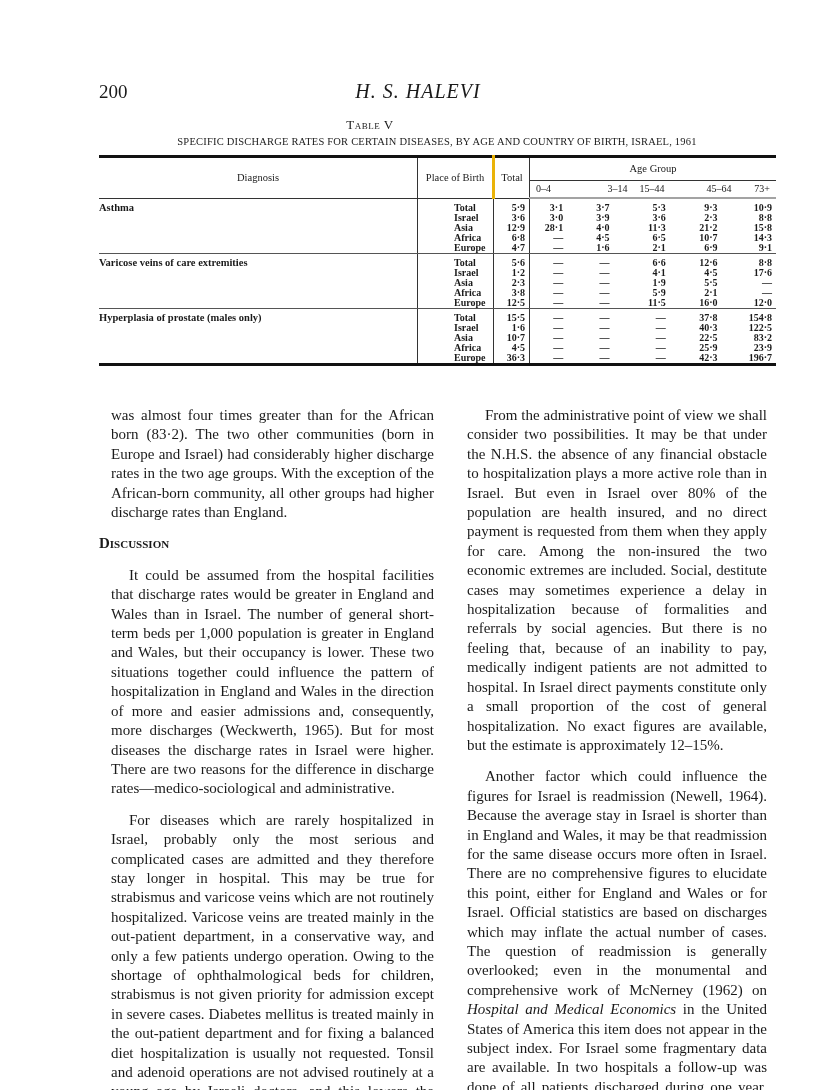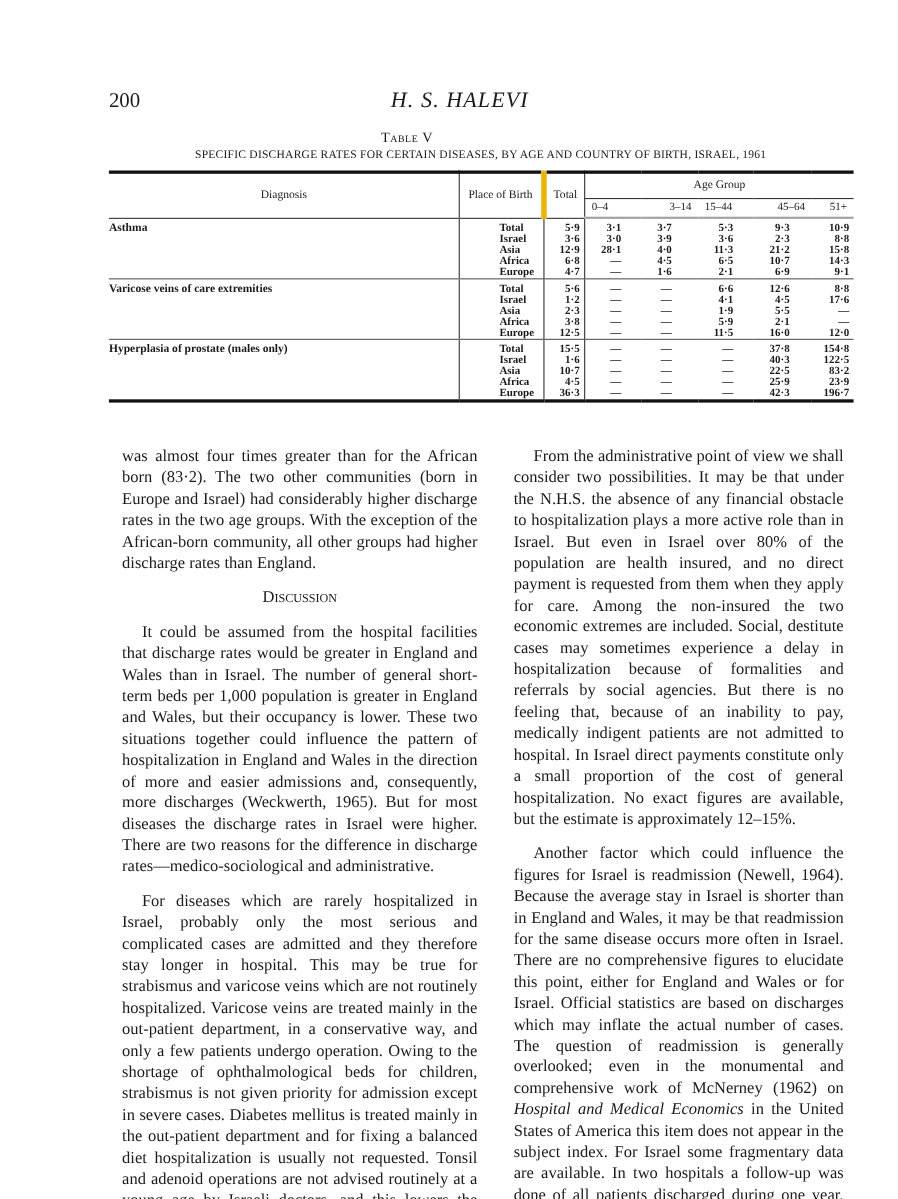--- a/index.html
+++ b/index.html
@@ -9,40 +9,40 @@
   .running-head { position:absolute; left:0; width:816px; top:80px; text-align:center;
                   font-size:20px; font-style:italic; letter-spacing:1px; padding-left:20px; box-sizing:border-box; }
   .table-label { position:absolute; left:0; width:720px; top:117px; text-align:center; font-size:13px; padding-left:20px; box-sizing:border-box; font-variant:small-caps; letter-spacing:0.5px; }
   .table-caption { position:absolute; left:97px; width:680px; top:136px; text-align:center; font-size:10.5px; letter-spacing:0.2px; }
   .tbl { position:absolute; left:99px; top:155px; width:677px; border-collapse:collapse; font-size:10px; }
   .tbl .rule-top { border-top:3px solid #111; }
   .tbl th { font-weight:normal; font-size:10.5px; }
   .tbl td, .tbl th { padding:0; line-height:10px; }
   .hdr-row th { height:22px; }
   .hdr-diag { text-align:center; border-bottom:1px solid #333; width:318px; }
-  .hdr-pob { border-left:1px solid #333; border-right:5px solid #eab308; border-bottom:1px solid #333; width:74px; text-align:center; }
+  .hdr-pob { border-left:1px solid #333; border-right:3px solid #eab308; border-bottom:1px solid #333; width:74px; text-align:center; }
   .hdr-total { border-right:1px solid #333; border-bottom:1px solid #333; width:34px; text-align:center; }
   .hdr-age { text-align:center; border-bottom:1px solid #333; }
   .ages th { font-size:10px; height:16px; border-bottom:2px solid #a3a3a3; }
   .ages th.a { text-align:left; padding-left:6px; }
   .ages th.r { text-align:right; padding-right:6px; }
   .grp td { vertical-align:top; }
   .grp-diag { font-weight:bold; font-size:10.5px; padding-top:4px !important; }
   .grp-pob { border-left:1px solid #333; border-right:1px solid #333; font-weight:bold; text-align:left; padding-left:36px !important; padding-top:4px !important; }
   .grp-total { border-right:1px solid #333; text-align:right; padding-right:4px !important; font-weight:bold; padding-top:4px !important; }
   .grp-val { text-align:right; font-weight:bold; padding-top:4px !important; }
   .grp-bottom td { border-bottom:1px solid #555; }
   .tbl-bottom td { border-bottom:3px solid #111; }
   .stack div { height:10px; line-height:10px; }
   .body-col { position:absolute; top:394px; width:347px; font-size:15px; line-height:19.4px; text-align:justify; }
   .left-col { left:99px; }
   .right-col { left:455px; width:324px; }
   .body-col p { margin:12px; }
   .indent { text-indent:18px; }
-  .section-head { text-align:center; font-variant:small-caps; font-size:15px; margin:12px 0 3px 0 !important; }
+  .section-head { font-variant:small-caps; font-size:15px; margin:12px 0 3px 0 !important;font-weight:bold; }
   .gap { margin-top:6px !important; }
   em { font-style:italic; }
 </style>
 </head>
 <body>
 
 <div class="page-num">200</div>
 <div class="running-head">H. S. HALEVI</div>
 
 <div class="table-label">Table V</div>
@@ -54,21 +54,21 @@
       <th rowspan="2" class="hdr-diag">Diagnosis</th>
       <th rowspan="2" class="hdr-pob">Place of Birth</th>
       <th rowspan="2" class="hdr-total">Total</th>
       <th colspan="5" class="hdr-age">Age Group</th>
     </tr>
     <tr class="ages">
       <th class="a">0–4</th>
       <th class="r">3–14</th>
       <th class="a">15–44</th>
       <th class="r">45–64</th>
-      <th class="r">51+</th>
+      <th class="r">73+</th>
     </tr>
   </thead>
   <tbody id="tbody">
       <tr class="grp grp-bottom">
         <td class="grp-diag"><span>Asthma</span></td>
         <td class="grp-pob stack">
           <div>Total</div>
           <div>Israel</div>
           <div>Asia</div>
           <div>Africa</div>

